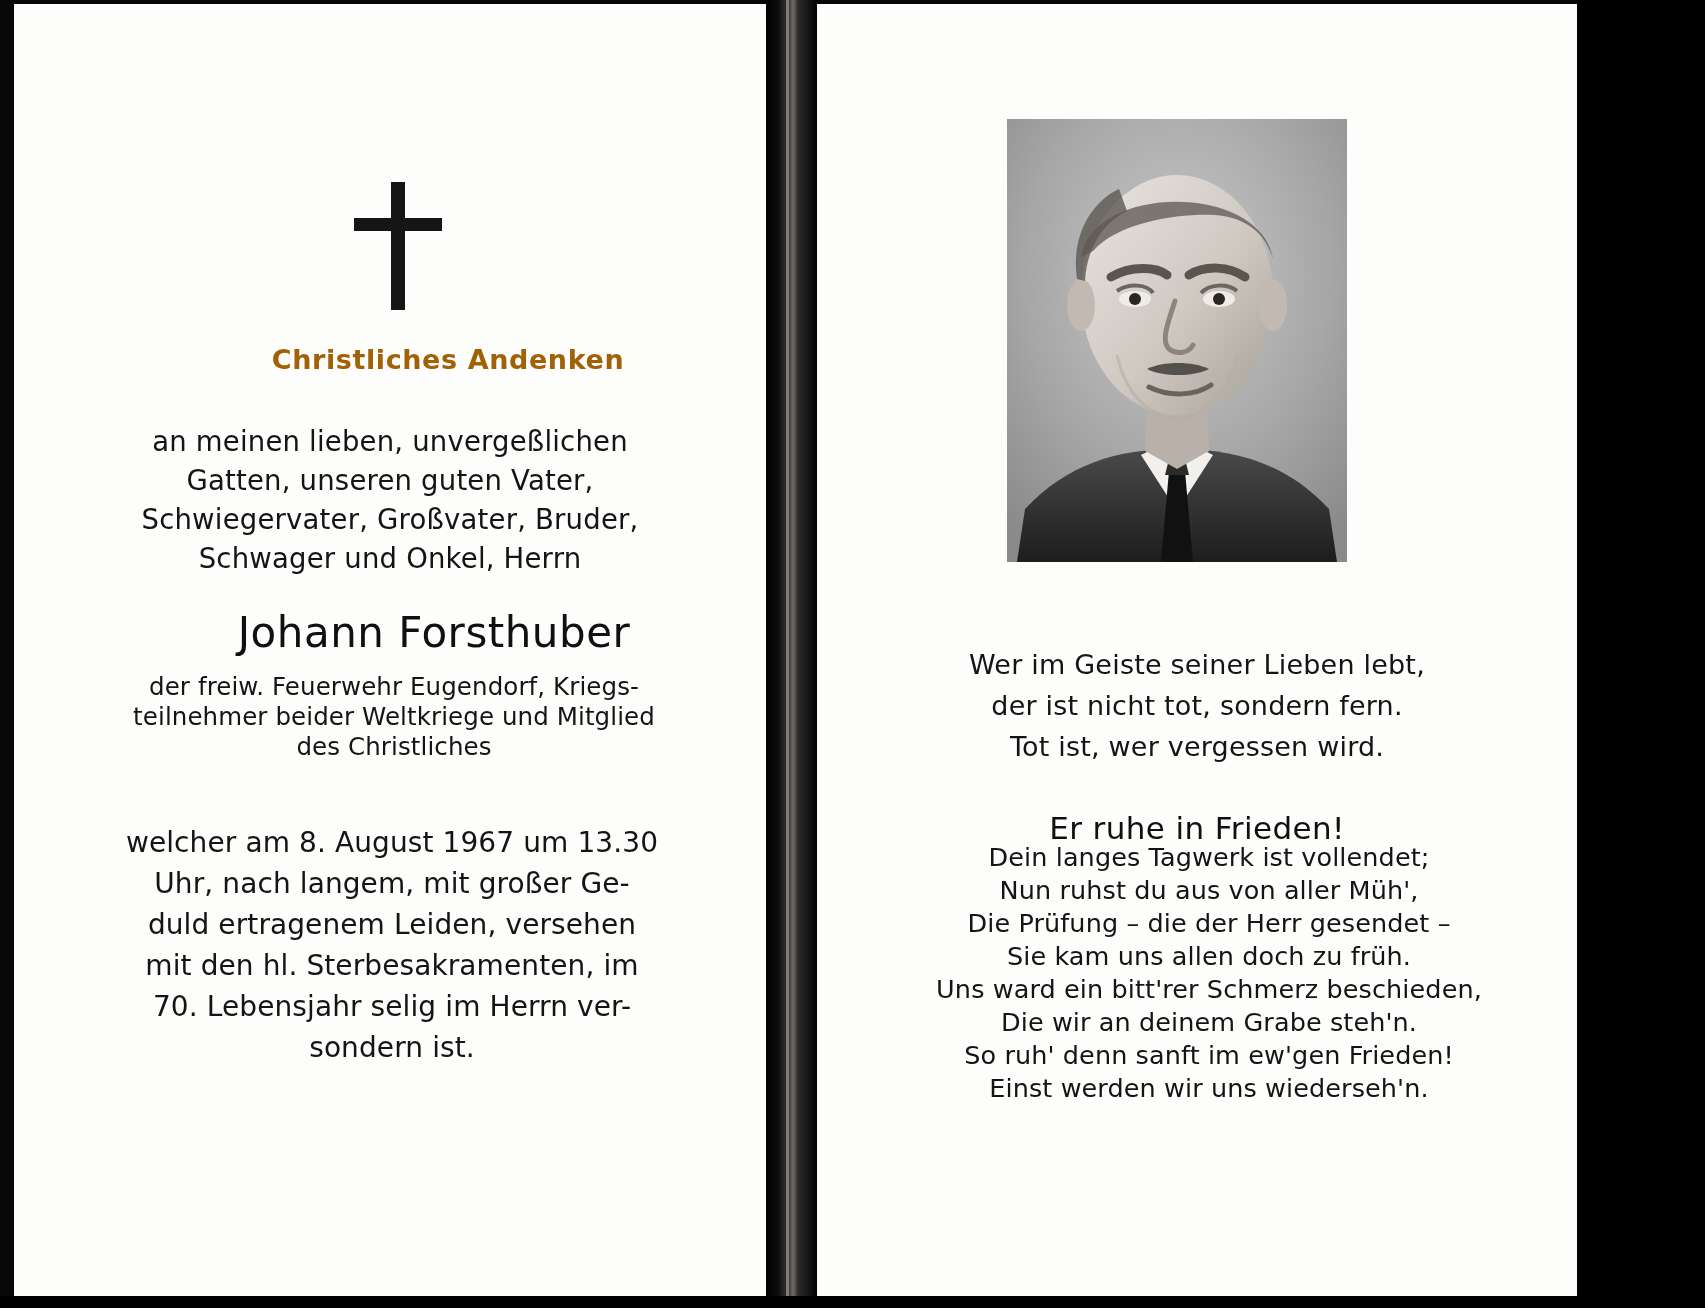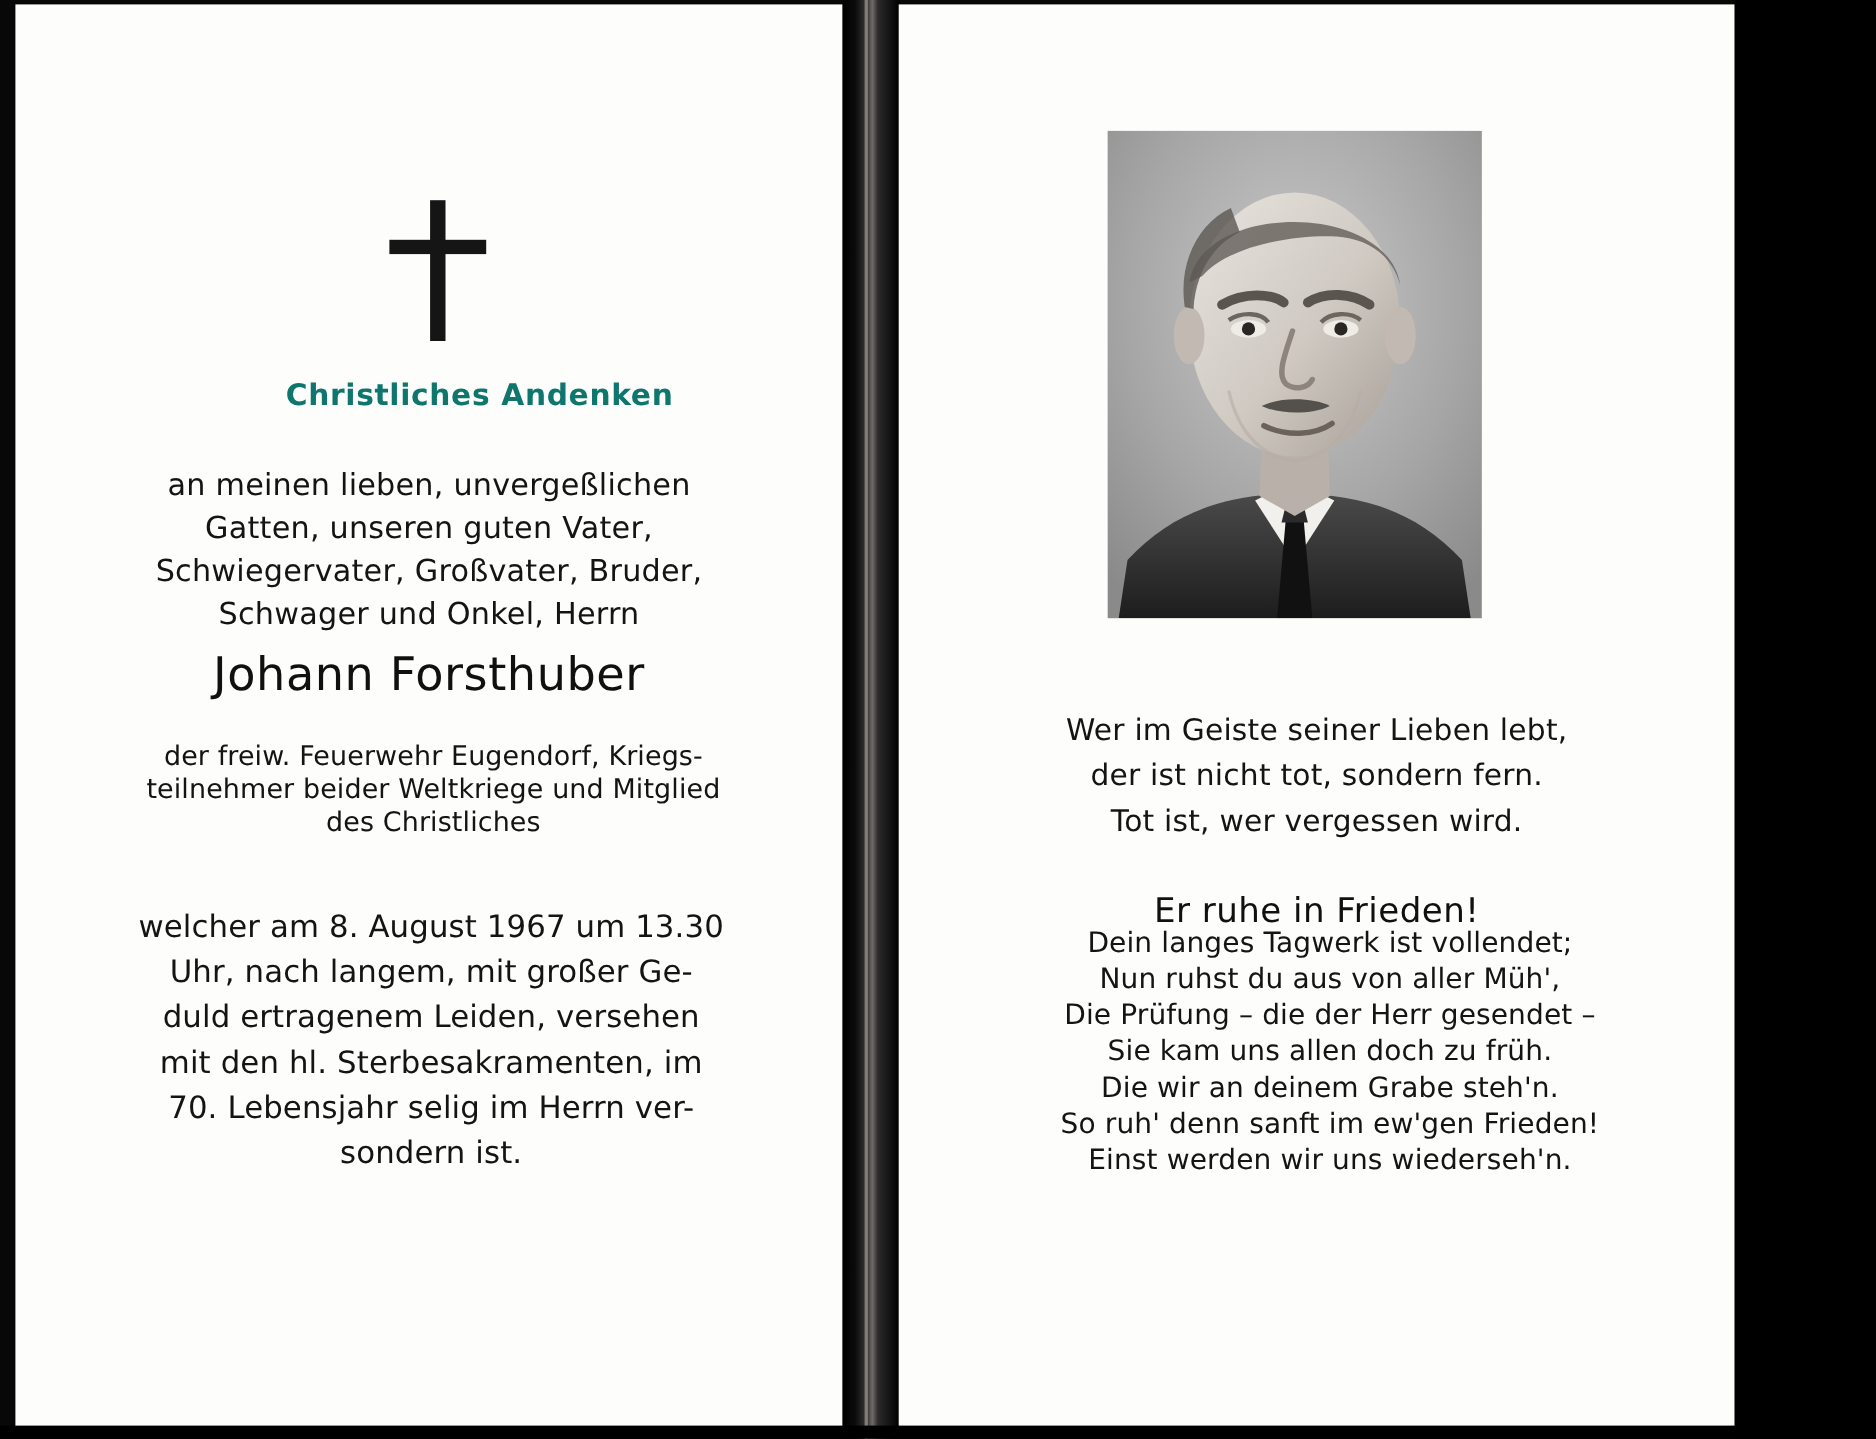--- a/index.html
+++ b/index.html
@@ -100,47 +100,48 @@
   .cross .h {
     position: absolute;
     left: 8px;
     top: 36px;
     width: 88px;
     height: 13px;
     background: #151515;
   }
   .heading {
     position: absolute;
-    left: 0;
+    left: 12px;
     top: 340px;
     width: 844px;
     font-family: "DejaVu Sans", sans-serif;
     font-weight: bold;
     font-size: 27px;
     letter-spacing: .6px;
-    color: #0f766e;
+    color: #a16207;
   }
   .intro {
     position: absolute;
     left: 70px;
     top: 418px;
     width: 612px;
     font-size: 27.5px;
     line-height: 39px;
     color: #141414;
     letter-spacing: .2px;
   }
   .name {
     position: absolute;
     left: 0;
-    top: 584px;
+    top: 604px;
     width: 752px;
     font-size: 42px;
     letter-spacing: .5px;
     color: #101010;
+    padding-left: 44px;
   }
   .titles {
     position: absolute;
     left: 60px;
     top: 668px;
     width: 640px;
     font-size: 24.5px;
     line-height: 30px;
     color: #141414;
     letter-spacing: .1px;
@@ -321,20 +322,21 @@
         <div>Tot ist, wer vergessen wird.</div>
       </div>
 
       <div class="rip">Er ruhe in Frieden!</div>
 
       <div class="poem">
         <div>Dein langes Tagwerk ist vollendet;</div>
         <div>Nun ruhst du aus von aller Müh',</div>
         <div>Die Prüfung – die der Herr gesendet –</div>
         <div>Sie kam uns allen doch zu früh.</div>
+        <div>Uns ward ein bitt'rer Schmerz beschieden,</div>
         <div>Die wir an deinem Grabe steh'n.</div>
         <div>So ruh' denn sanft im ew'gen Frieden!</div>
         <div>Einst werden wir uns wiederseh'n.</div>
       </div>
 
     </div>
   </div>
 
   <div class="edge-right"></div>
   <div class="edge-bottom"></div>

